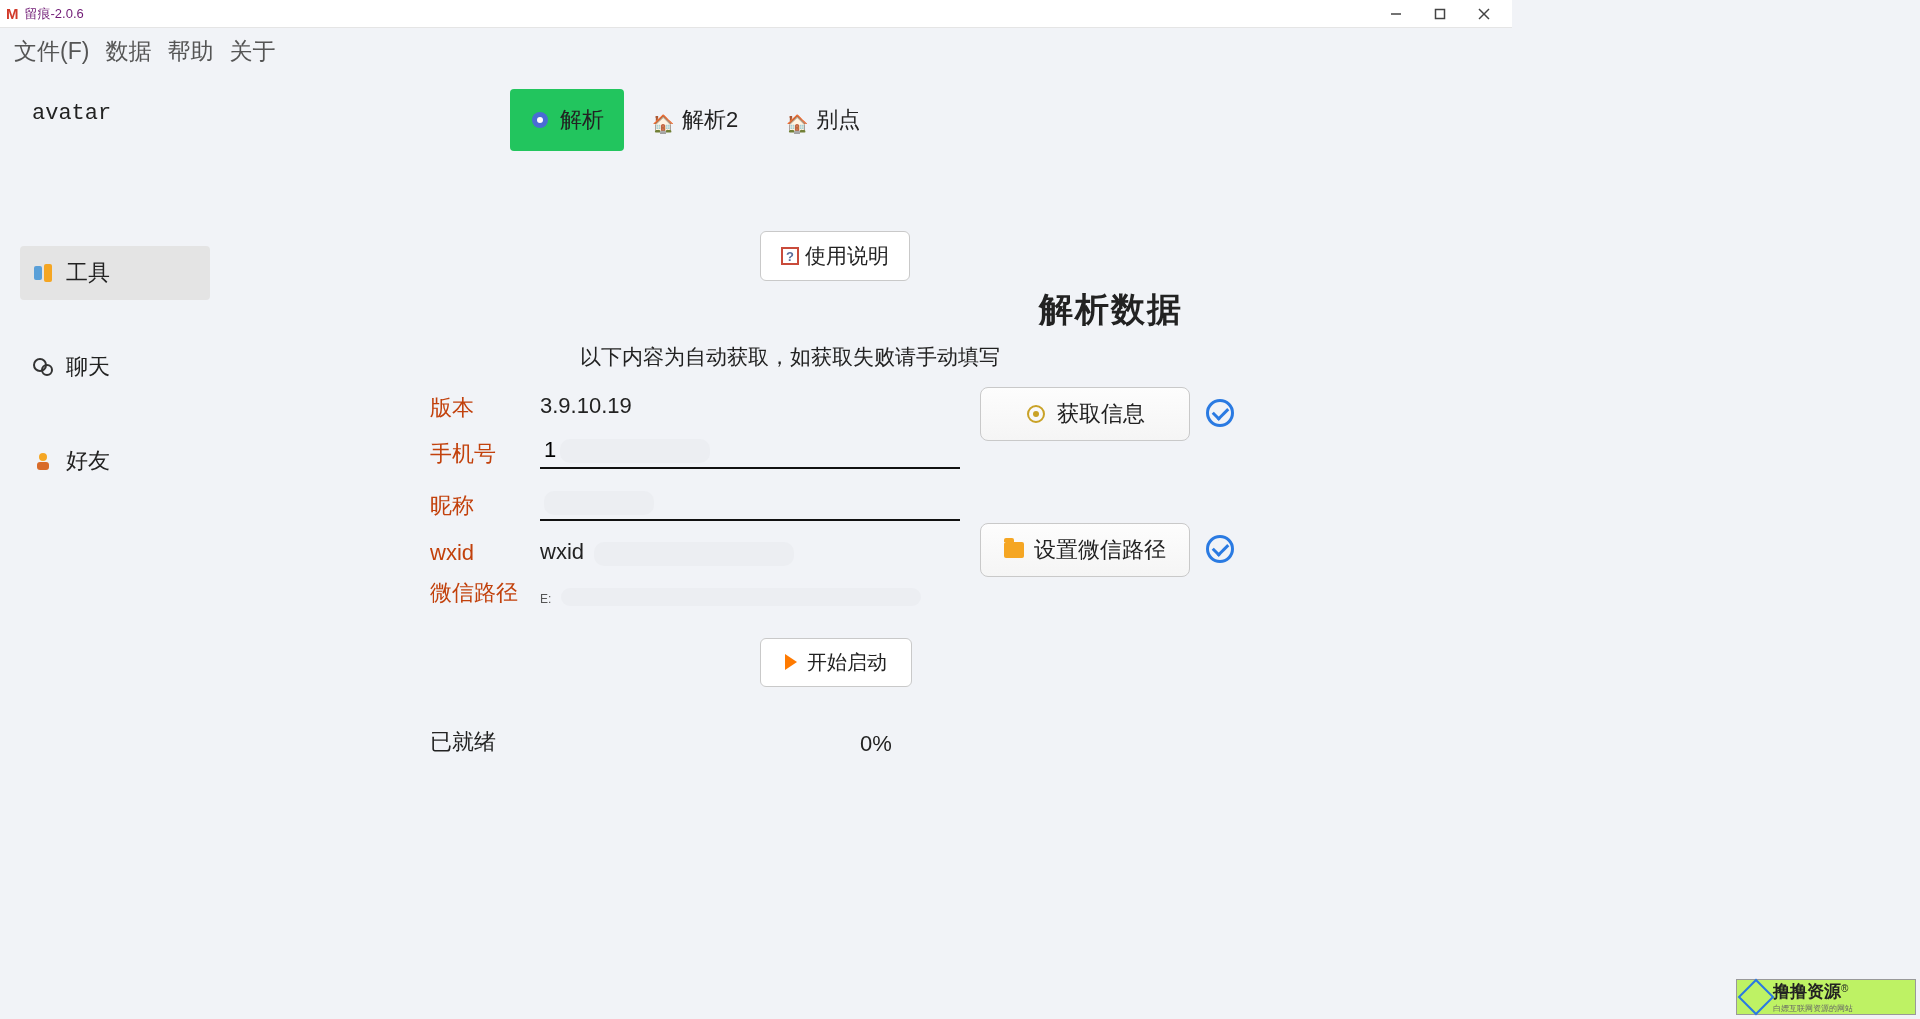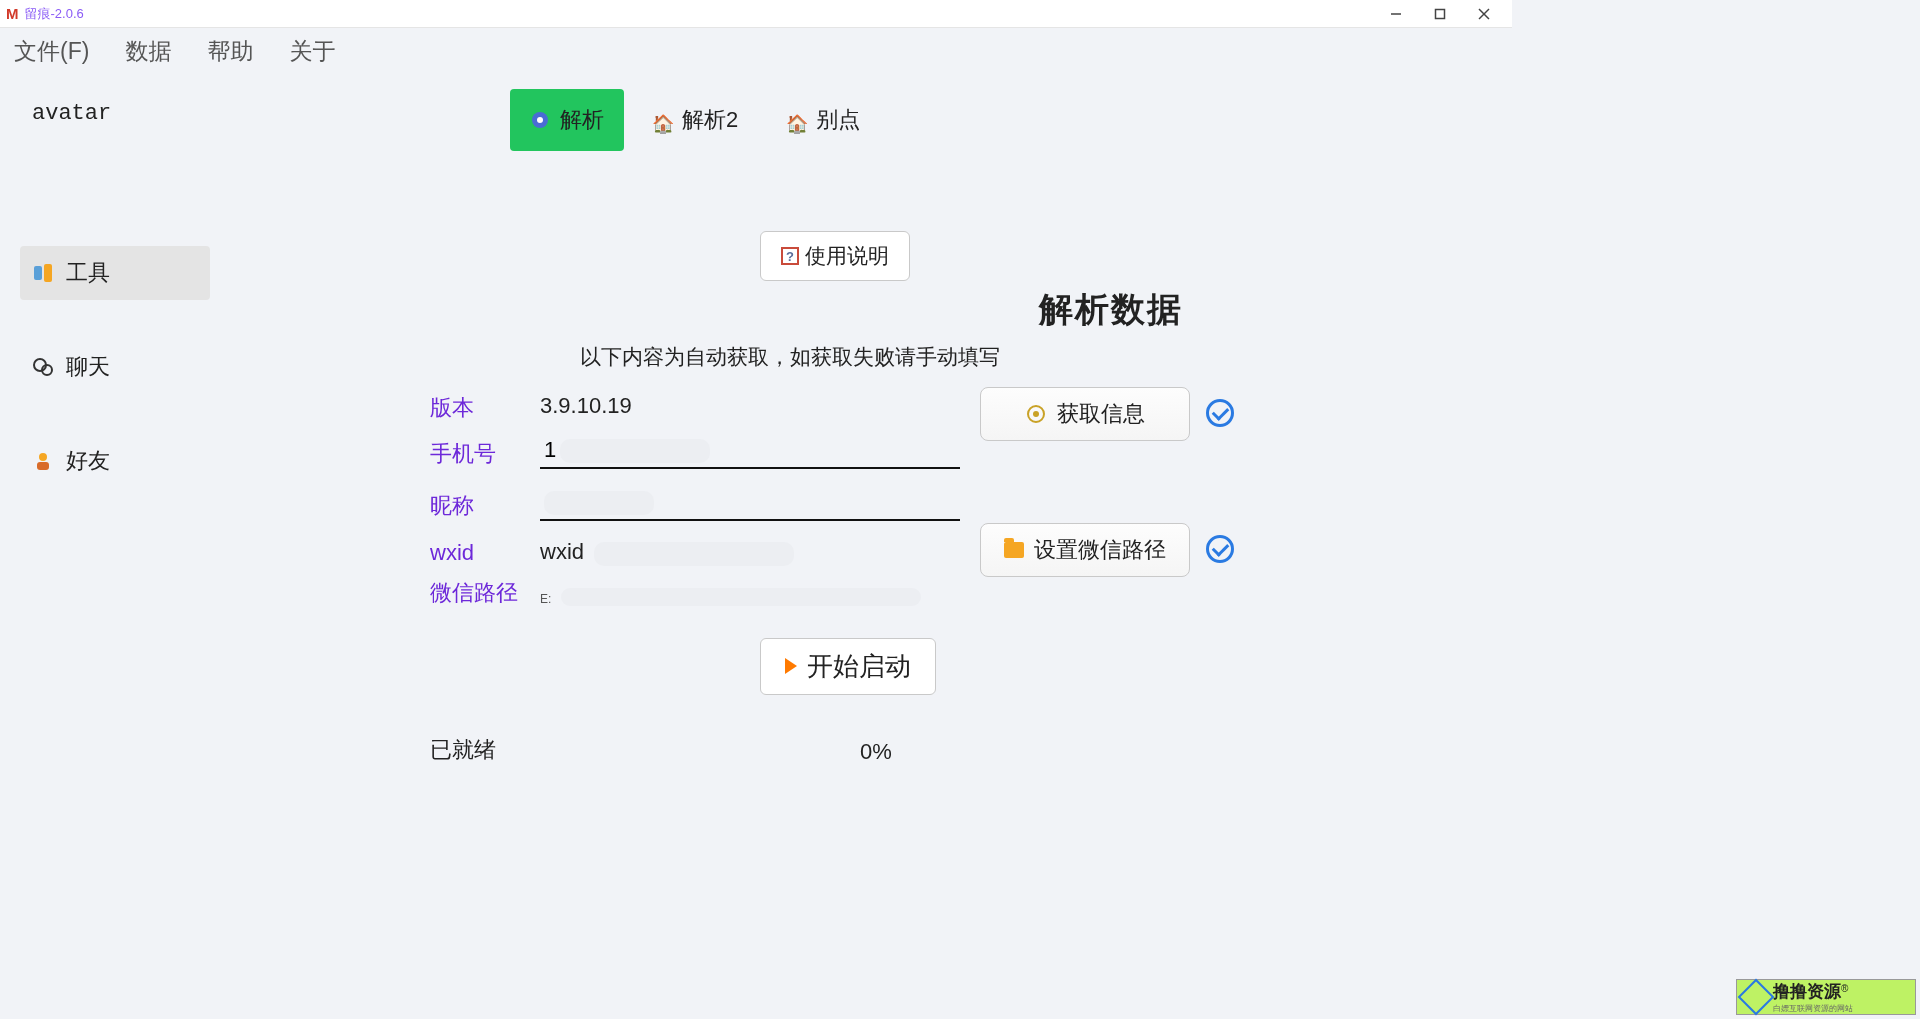--- a/index.html
+++ b/index.html
@@ -19,30 +19,30 @@
   align-items: center;
   padding: 0 6px;
   border-bottom: 1px solid #e5e5e5;
 }
 .titlebar .app-m {
   color: #d23a2a;
   font-weight: bold;
   font-size: 15px;
   margin-right: 6px;
 }
-.titlebar .title-text { font-size: 13px; color: #8b5cf6; }
+.titlebar .title-text { font-size: 13px; color: #701a75; }
 .titlebar .spacer { flex: 1; }
 .titlebar .wbtn {
   width: 44px; height: 28px;
   display: flex; align-items: center; justify-content: center;
   font-size: 14px; color: #444;
 }
 .menubar {
   display: flex;
-  gap: 36px;
+  gap: 16px;
   padding: 8px 14px 14px 14px;
   font-size: 23px;
   color: #555;
 }
 .menubar .mitem { cursor: default; }
 .body-wrap { display: flex; }
 .sidebar {
   width: 210px;
   padding-left: 20px;
   padding-top: 20px;
@@ -106,21 +106,21 @@
   font-size: 21px;
   margin-left: 150px;
   margin-top: 10px;
   margin-bottom: 22px;
 }
 .form-zone { position: relative; }
 .form-row {
   display: flex; align-items: flex-end;
   margin-bottom: 12px;
 }
-.form-label { width: 110px; font-size: 22px; color: #6d28d9; }
+.form-label { width: 110px; font-size: 22px; color: #c2410c; }
 .form-value { font-size: 22px; padding-bottom: 4px; }
 .underline-field {
   width: 420px;
   border: none;
   border-bottom: 2px solid #111;
   background: transparent;
   font-size: 22px;
   padding: 2px 4px 4px 4px;
   outline: none;
 }
@@ -157,21 +157,21 @@
   border-left: 3px solid #2a7ae2;
   border-bottom: 3px solid #2a7ae2;
   transform: rotate(-45deg);
   margin-top: -3px;
 }
 .start-btn {
   display: inline-flex; align-items: center; gap: 10px;
   border: 1px solid #c9c9c9; border-radius: 6px;
   background: #fff;
   padding: 10px 24px;
-  font-size: 26px;
+  font-size: 20px;
   margin-left: 330px;
   margin-top: 18px;
 }
 .triangle {
   width: 0; height: 0;
   border-top: 8px solid transparent;
   border-bottom: 8px solid transparent;
   border-left: 12px solid #ff7a00;
 }
 .status-row {

